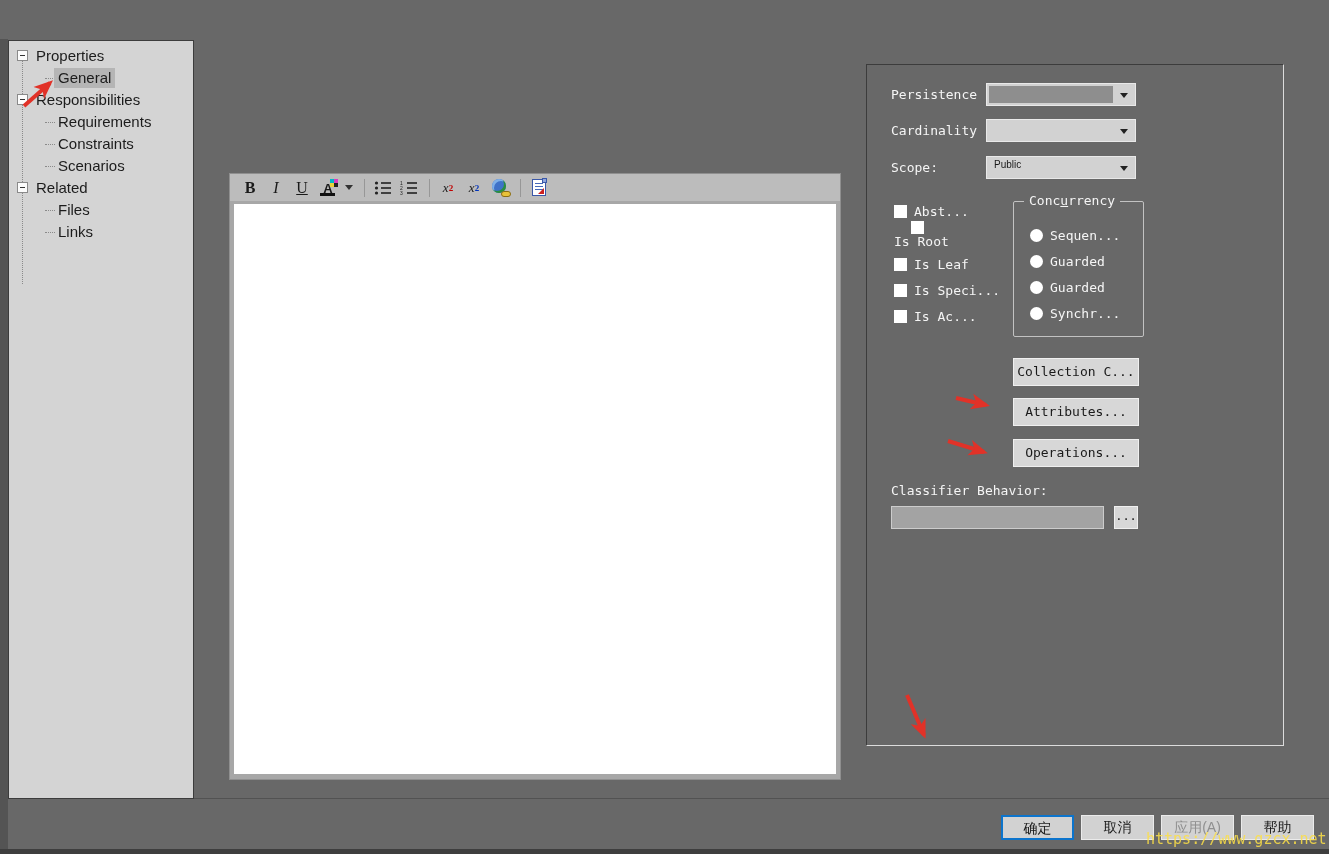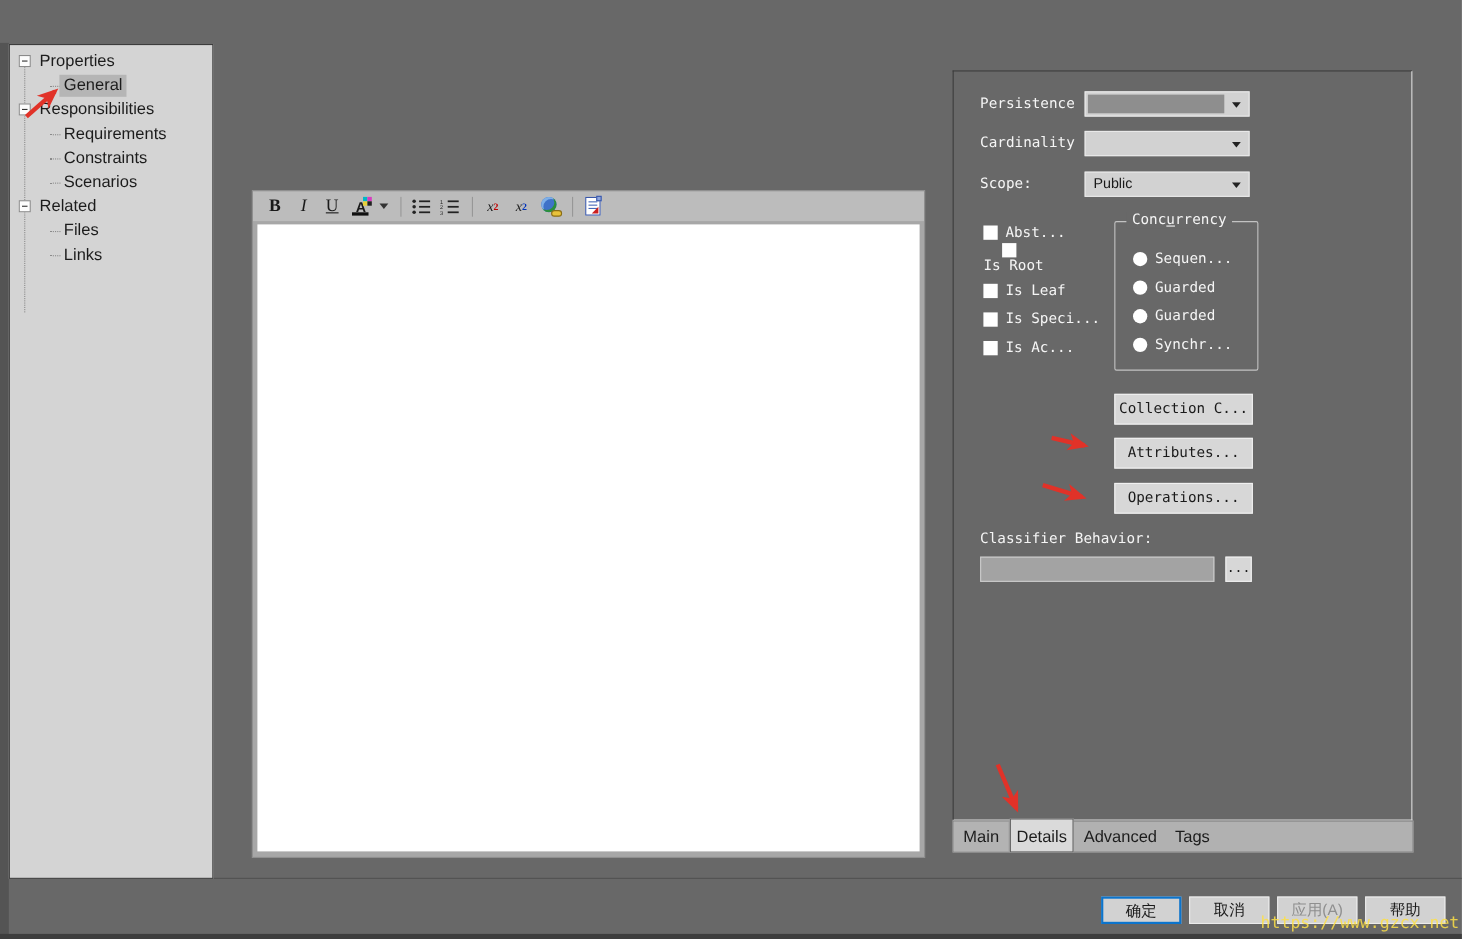--- a/index.html
+++ b/index.html
@@ -72,21 +72,21 @@
   .docicon .mark { position:absolute; right:1px; bottom:1px; width:0; height:0;
                    border-left:6px solid transparent; border-bottom:6px solid #cc1f1f; }
 
   
   .details-panel { left:866px; top:64px; width:418px; height:682px;
                    border-top:1px solid #3c3c3c; border-left:1px solid #3c3c3c;
                    border-right:1px solid #dcdcdc; border-bottom:1px solid #dcdcdc; }
   .mono { font-family:"DejaVu Sans Mono", monospace; }
   .plabel { position:absolute; color:#f5f5f5; font-size:13px; white-space:nowrap; }
   .combo { position:absolute; width:150px; height:23px; background:#d2d2d2; border:1px solid #e9e9e9; }
-  .combo .val { position:absolute; left:7px; top:2px; font-size:13px; color:#1a1a1a; }
+  .combo .val { position:absolute; left:7px; top:2px; font-size:10px; color:#1a1a1a; }
   .combo .arr { position:absolute; right:7px; top:9px; width:0; height:0;
                 border-left:4px solid transparent; border-right:4px solid transparent;
                 border-top:5px solid #222; }
   .combo.filled-sel::before { content:""; position:absolute; left:2px; top:2px; right:22px; bottom:2px;
                               background:#8e8e8e; }
   .chk-row { position:absolute; display:flex; align-items:center; color:#f5f5f5; font-size:13px; }
   .chk { width:13px; height:13px; background:#ffffff; margin-right:7px; flex:0 0 13px; }
   .rad { width:13px; height:13px; background:#ffffff; border-radius:50%; margin-right:7px; flex:0 0 13px; }
   .groupbox { position:absolute; left:146px; top:136px; width:131px; height:136px;
               border:1px solid #c2c2c2; border-radius:2px; }
@@ -302,26 +302,20 @@
 
     <div class="panel-btn" style="top:293px;">Collection C...</div>
     <div class="panel-btn" style="top:333px;">Attributes...</div>
     <div class="panel-btn" style="top:374px;">Operations...</div>
 
     <div class="plabel mono" style="left:24px; top:418px;">Classifier Behavior:</div>
     <div class="cb-field mono"></div>
     <div class="browse-btn">...</div>
   </div>
 
-  <div class="abs tab-strip">
-    <div class="tab tab-main">Main</div>
-    <div class="tab tab-selected">Details</div>
-    <div class="tab tab-advanced">Advanced</div>
-    <div class="tab tab-tags">Tags</div>
-  </div>
 
   <div class="footer-btn btn-ok">确定</div>
   <div class="footer-btn btn-cancel">取消</div>
   <div class="footer-btn btn-apply">应用(A)</div>
   <div class="footer-btn btn-help">帮助</div>
 
   <div class="abs watermark">https://www.gzcx.net</div>
 
   <svg class="abs annot" viewBox="0 0 1329 854">
     <defs>

